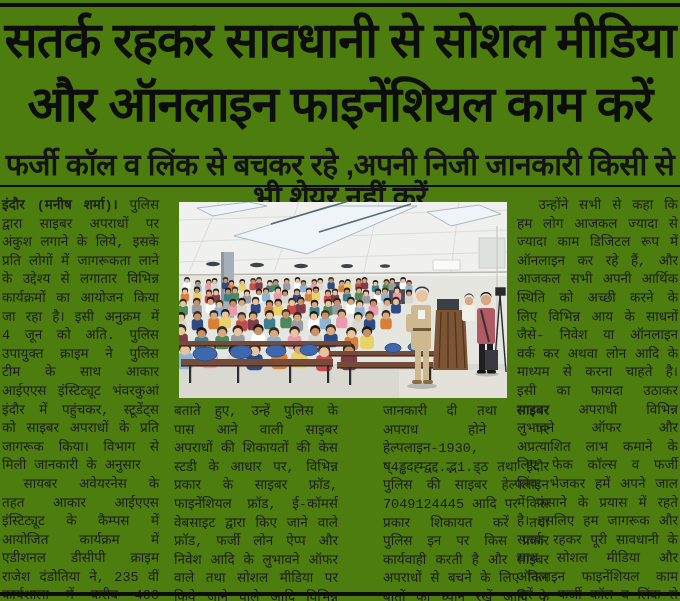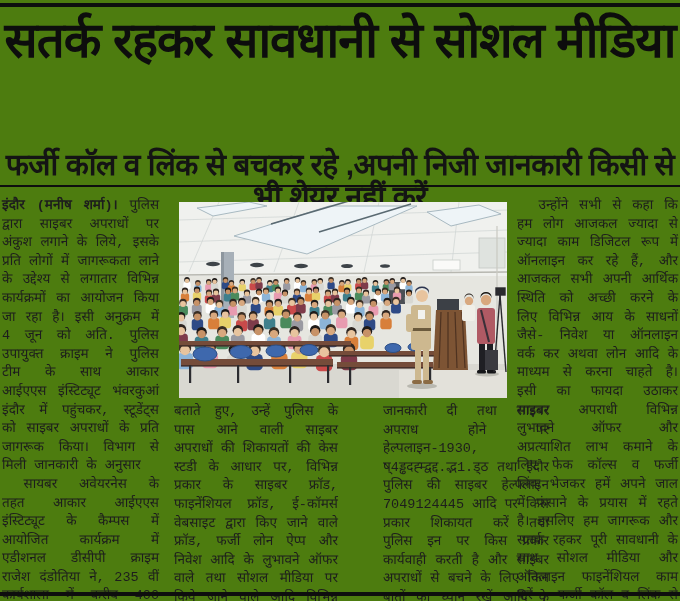--- a/index.html
+++ b/index.html
@@ -43,20 +43,21 @@
 </style>
 </head>
 <body>
 
 <div class="page">
 
   <div class="rule top-rule"></div>
 
   <div class="headline">
     <div>सतर्क रहकर सावधानी से सोशल मीडिया</div>
+    <div>और ऑनलाइन फाइनेंशियल काम करें</div>
   </div>
 
   <div class="subheadline">फर्जी कॉल व लिंक से बचकर रहे ,अपनी निजी जानकारी किसी से भी शेयर नहीं करें</div>
   <div class="rule sub-rule"></div>
 
   <div class="col col1">
     <p class="noindent"><span class="dateline">इंदौर (मनीष शर्मा)।</span><span> पुलिस द्वारा साइबर अपराधों पर अंकुश लगाने के लिये, इसके प्रति लोगों में जागरूकता लाने के उद्देश्य से लगातार विभिन्न कार्यक्रमों का आयोजन किया जा रहा है। इसी अनुक्रम में 4 जून को अति. पुलिस उपायुक्त क्राइम ने पुलिस टीम के साथ आकार आईएएस इंस्टिट्यूट भंवरकुआं इंदौर में पहुंचकर, स्टूडेंट्स को साइबर अपराधों के प्रति जागरूक किया। विभाग से मिली जानकारी के अनुसार</span></p>
     <p>सायबर अवेयरनेस के तहत आकार आईएएस इंस्टिट्यूट के कैम्पस में आयोजित कार्यक्रम में एडीशनल डीसीपी क्राइम राजेश दंडोतिया ने, 235 वीं कार्यशाला में करीब 400 स्टूडेंट्स को वर्तमान समय के साइबर अपराधों के प्रकारों और इनसे बचने के तरीकों को</p>
   </div>
 

